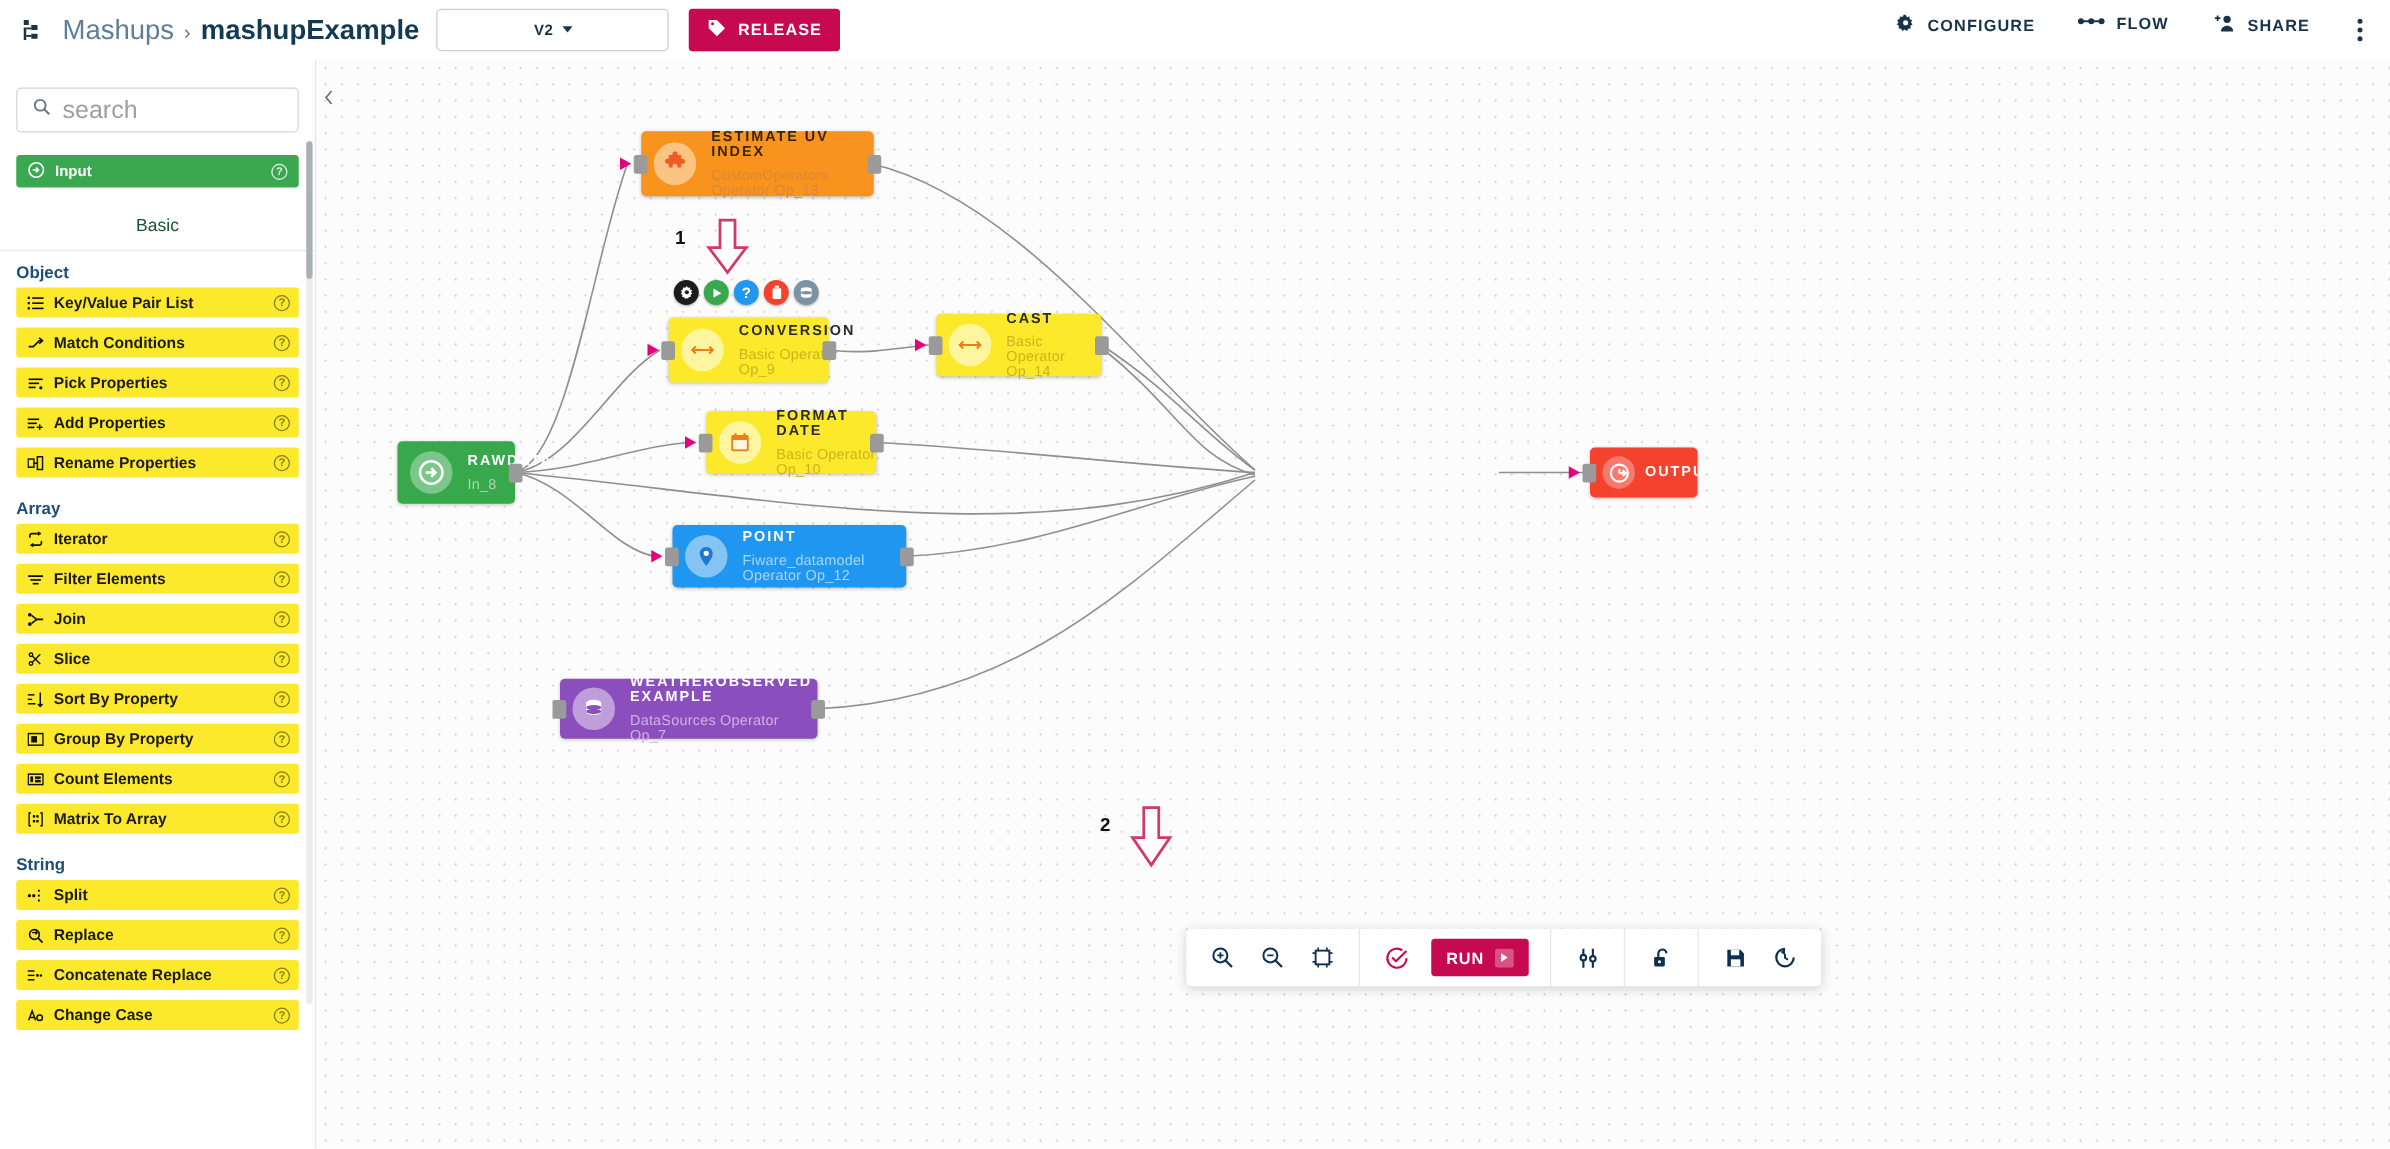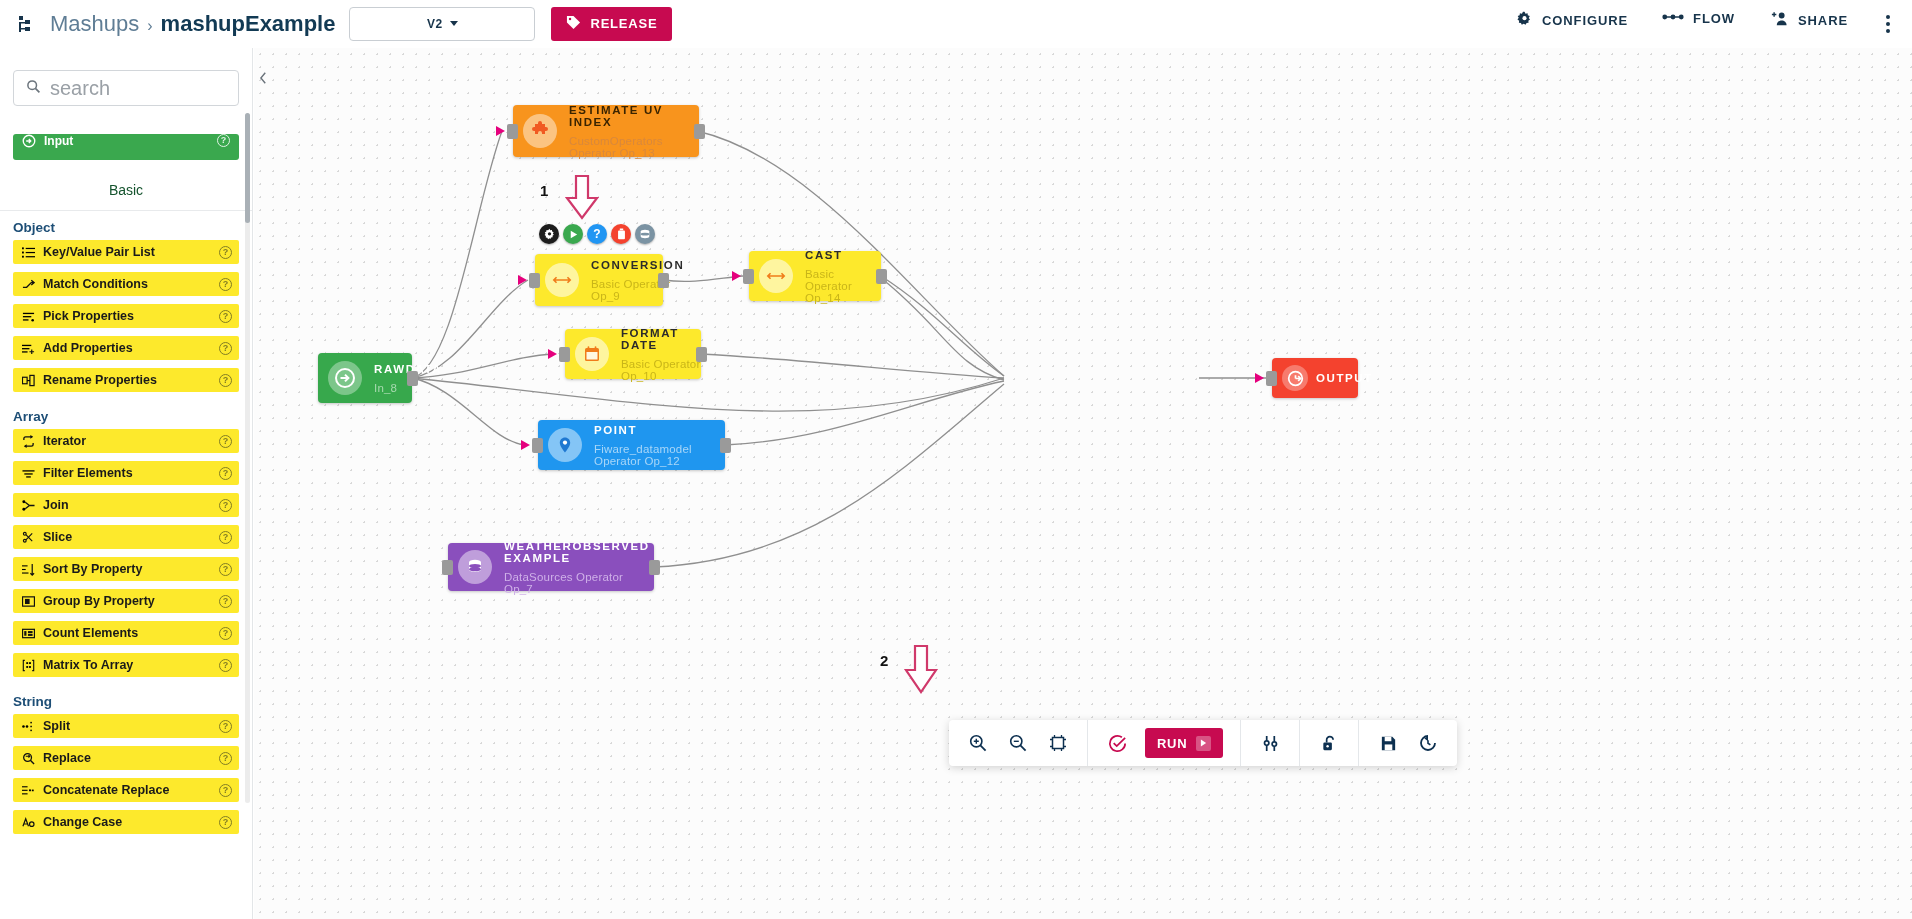--- a/index.html
+++ b/index.html
@@ -88,24 +88,24 @@
     padding: 0 12px;
   }
   #search-input {
     border: none; outline: none; background: transparent;
     font-size: 20px; color: #b91c1c; width: 100%;
     font-family: "Liberation Sans", sans-serif;
   }
   #search-input::placeholder { color: #9aa0a6; }
 
   #input-pill {
-    margin: 28px 13px 0 13px;
+    margin: 18px 13px 0 13px;
     height: 26px;
     background: #3aa84e; border-radius: 3px;
-    display: flex; align-items: flex-start;
+    display: flex; align-items: center;
     padding: 0 9px;
     color: #fff; font-size: 12px; font-weight: 600;
     cursor: pointer;
   }
   #input-pill .lbl { margin-left: 8px; }
   .help-q {
     margin-left: auto;
     width: 13px; height: 13px; border-radius: 50%;
     border: 1px solid currentColor;
     font-size: 9px; line-height: 11px; text-align: center;
@@ -226,21 +226,21 @@
   }
 
   
   .annot { position: absolute; z-index: 20; }
   .annot .num {
     position: absolute; font-size: 15px; font-weight: 700; color: #111;
   }
 
   
   #bottom-bar {
-    position: absolute; left: 695px; top: 672px;
+    position: absolute; left: 695px; top: 695px;
     height: 46px;
     background: #fff; border-radius: 4px;
     box-shadow: 0 2px 9px rgba(0,0,0,.17);
     display: flex; align-items: center;
     z-index: 25;
   }
   .tb-group {
     display: flex; align-items: center; height: 100%;
     padding: 0 9px;
   }

